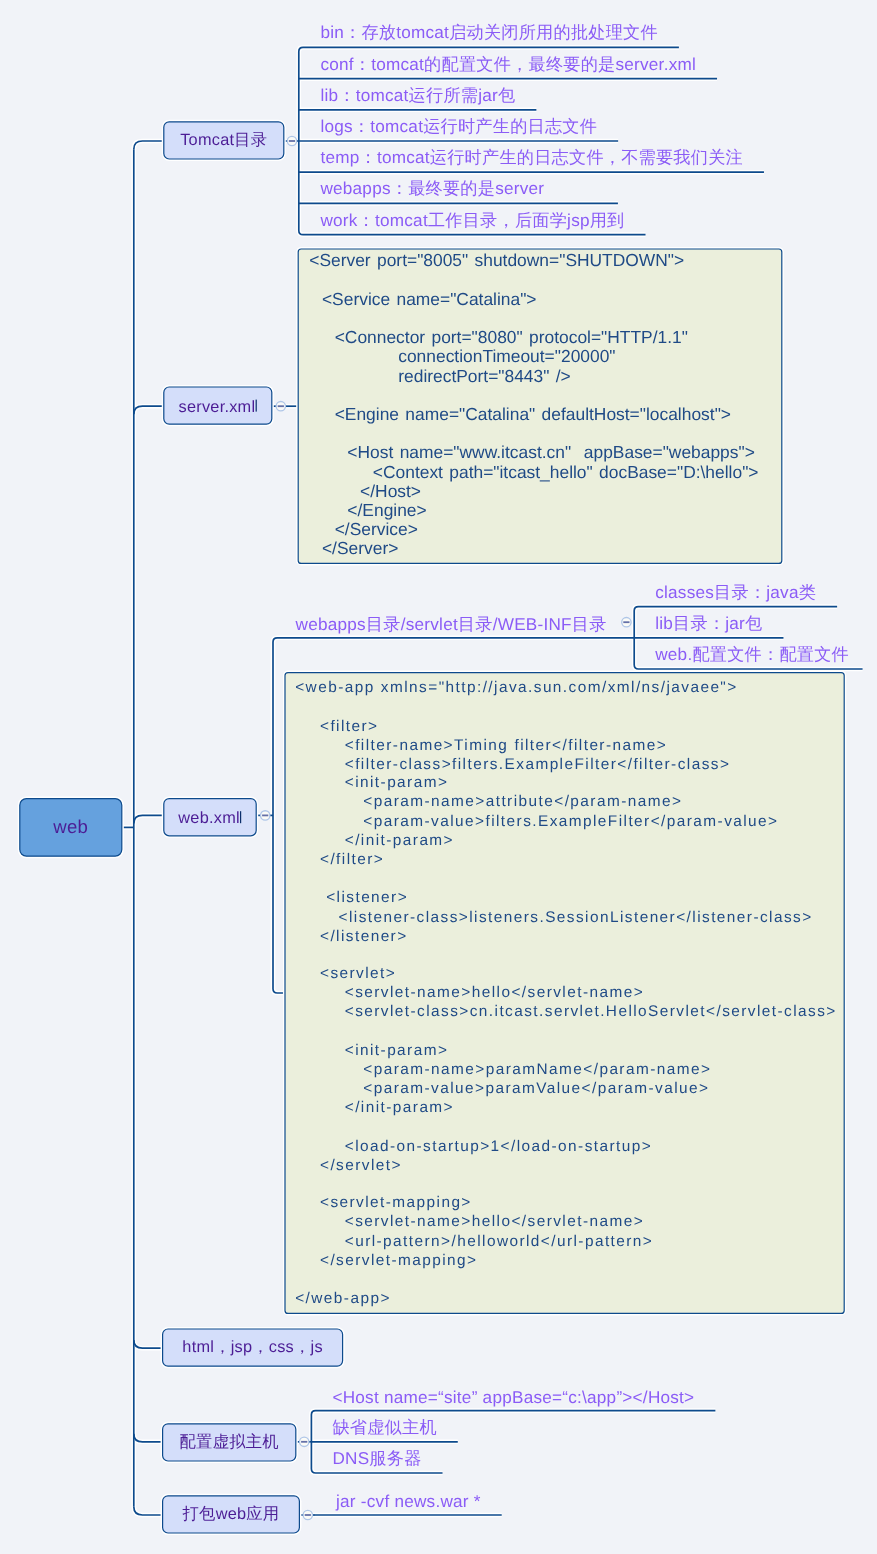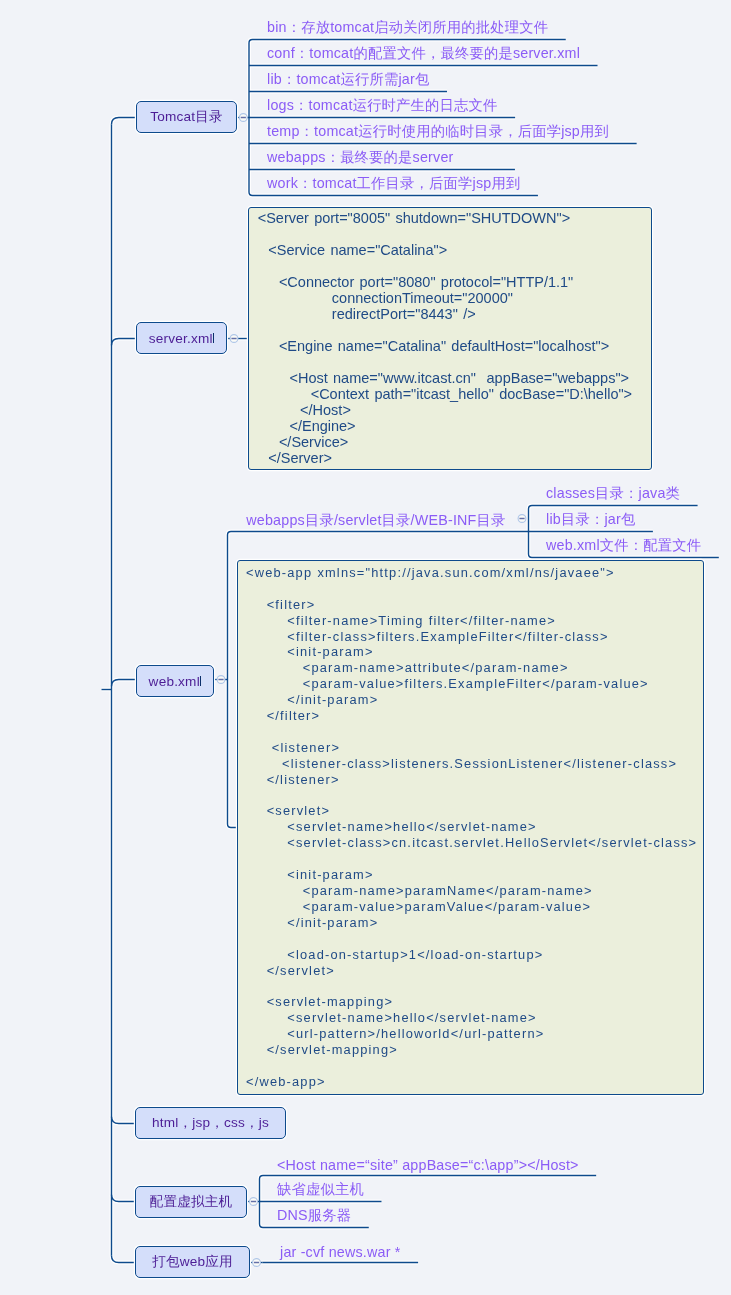--- a/index.html
+++ b/index.html
@@ -122,20 +122,23 @@
       <g>
         <circle cx="253.5" cy="1201.5" r="3.9" fill="#FBFBF7" stroke="#AFC6E8" stroke-width="1.1"></circle>
         <path d="M250.9 1201.5H256.1" stroke="#6470A8" stroke-width="1.5"></path>
       </g>
       <g>
         <circle cx="256.5" cy="1262.5" r="3.9" fill="#FBFBF7" stroke="#AFC6E8" stroke-width="1.1"></circle>
         <path d="M253.9 1262.5H259.1" stroke="#6470A8" stroke-width="1.5"></path>
       </g>
     </svg>
 
+  <div class="node root" style="left:16px;top:665px;width:86px;height:49px;">
+    <span>web</span>
+  </div>
 
   <div class="node" style="left:136px;top:101px;width:101px;height:32px;">
     <span>Tomcat目录</span>
   </div>
   <div class="node" style="left:136px;top:322px;width:91px;height:32px;">
     <span>server.xml</span>
       <i class="caret"></i>
   </div>
   <div class="node" style="left:136px;top:665px;width:78px;height:32px;">
     <span>web.xml</span>
@@ -198,24 +201,24 @@
         &lt;servlet-name&gt;hello&lt;/servlet-name&gt;
         &lt;url-pattern&gt;/helloworld&lt;/url-pattern&gt;
     &lt;/servlet-mapping&gt;
 
 &lt;/web-app&gt;</span></div>
 
 <div class="leaf" style="left: 267px; top: 36.8px;">bin：存放tomcat启动关闭所用的批处理文件</div>
     <div class="leaf" style="left: 267px; top: 62.8px;">conf：tomcat的配置文件，最终要的是server.xml</div>
     <div class="leaf" style="left: 267px; top: 88.8px;">lib：tomcat运行所需jar包</div>
     <div class="leaf" style="left: 267px; top: 114.8px;">logs：tomcat运行时产生的日志文件</div>
-    <div class="leaf" style="left: 267px; top: 140.8px;">temp：tomcat运行时使用的临时目录，后面学jsp用到</div>
+    <div class="leaf" style="left: 267px; top: 140.8px;">temp：tomcat运行时产生的日志文件，不需要我们关注</div>
     <div class="leaf" style="left: 267px; top: 166.8px;">webapps：最终要的是server</div>
     <div class="leaf" style="left: 267px; top: 192.8px;">work：tomcat工作目录，后面学jsp用到</div>
     <div class="leaf" style="left: 246.3px; top: 529.5px;">webapps目录/servlet目录/WEB-INF目录</div>
     <div class="leaf" style="left: 546px; top: 502.8px;">classes目录：java类</div>
     <div class="leaf" style="left: 546px; top: 528.8px;">lib目录：jar包</div>
-    <div class="leaf" style="left: 546px; top: 554.8px;">web.xml文件：配置文件</div>
+    <div class="leaf" style="left: 546px; top: 554.8px;">web.配置文件：配置文件</div>
     <div class="leaf" style="left: 277px; top: 1172.8px;">&lt;Host name=“site” appBase=“c:\app”&gt;&lt;/Host&gt;</div>
     <div class="leaf" style="left: 277px; top: 1198.8px;">缺省虚似主机</div>
     <div class="leaf" style="left: 277px; top: 1224.8px;">DNS服务器</div>
     <div class="leaf" style="left: 280px; top: 1259.8px;">jar -cvf news.war *</div>
   </div>
 
 </body></html>

